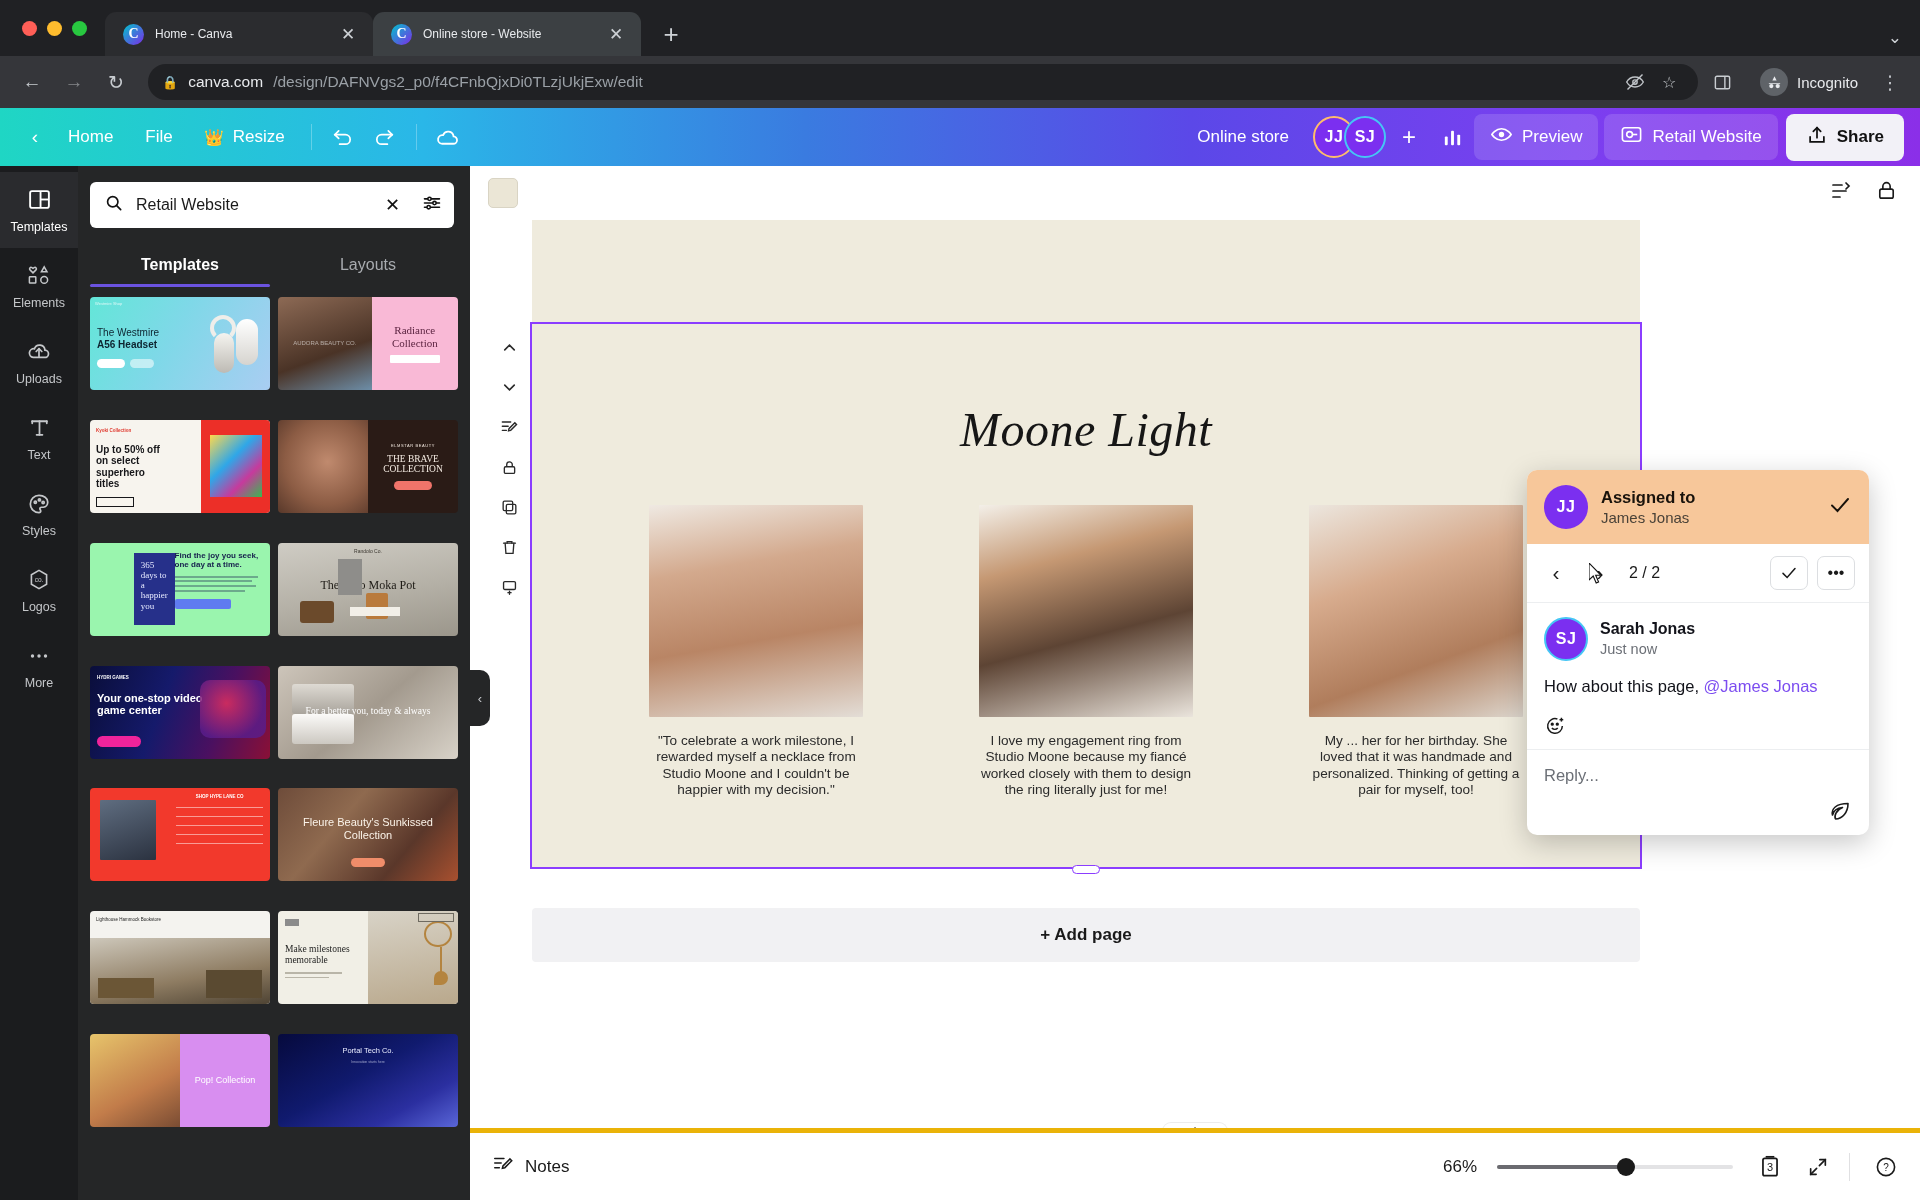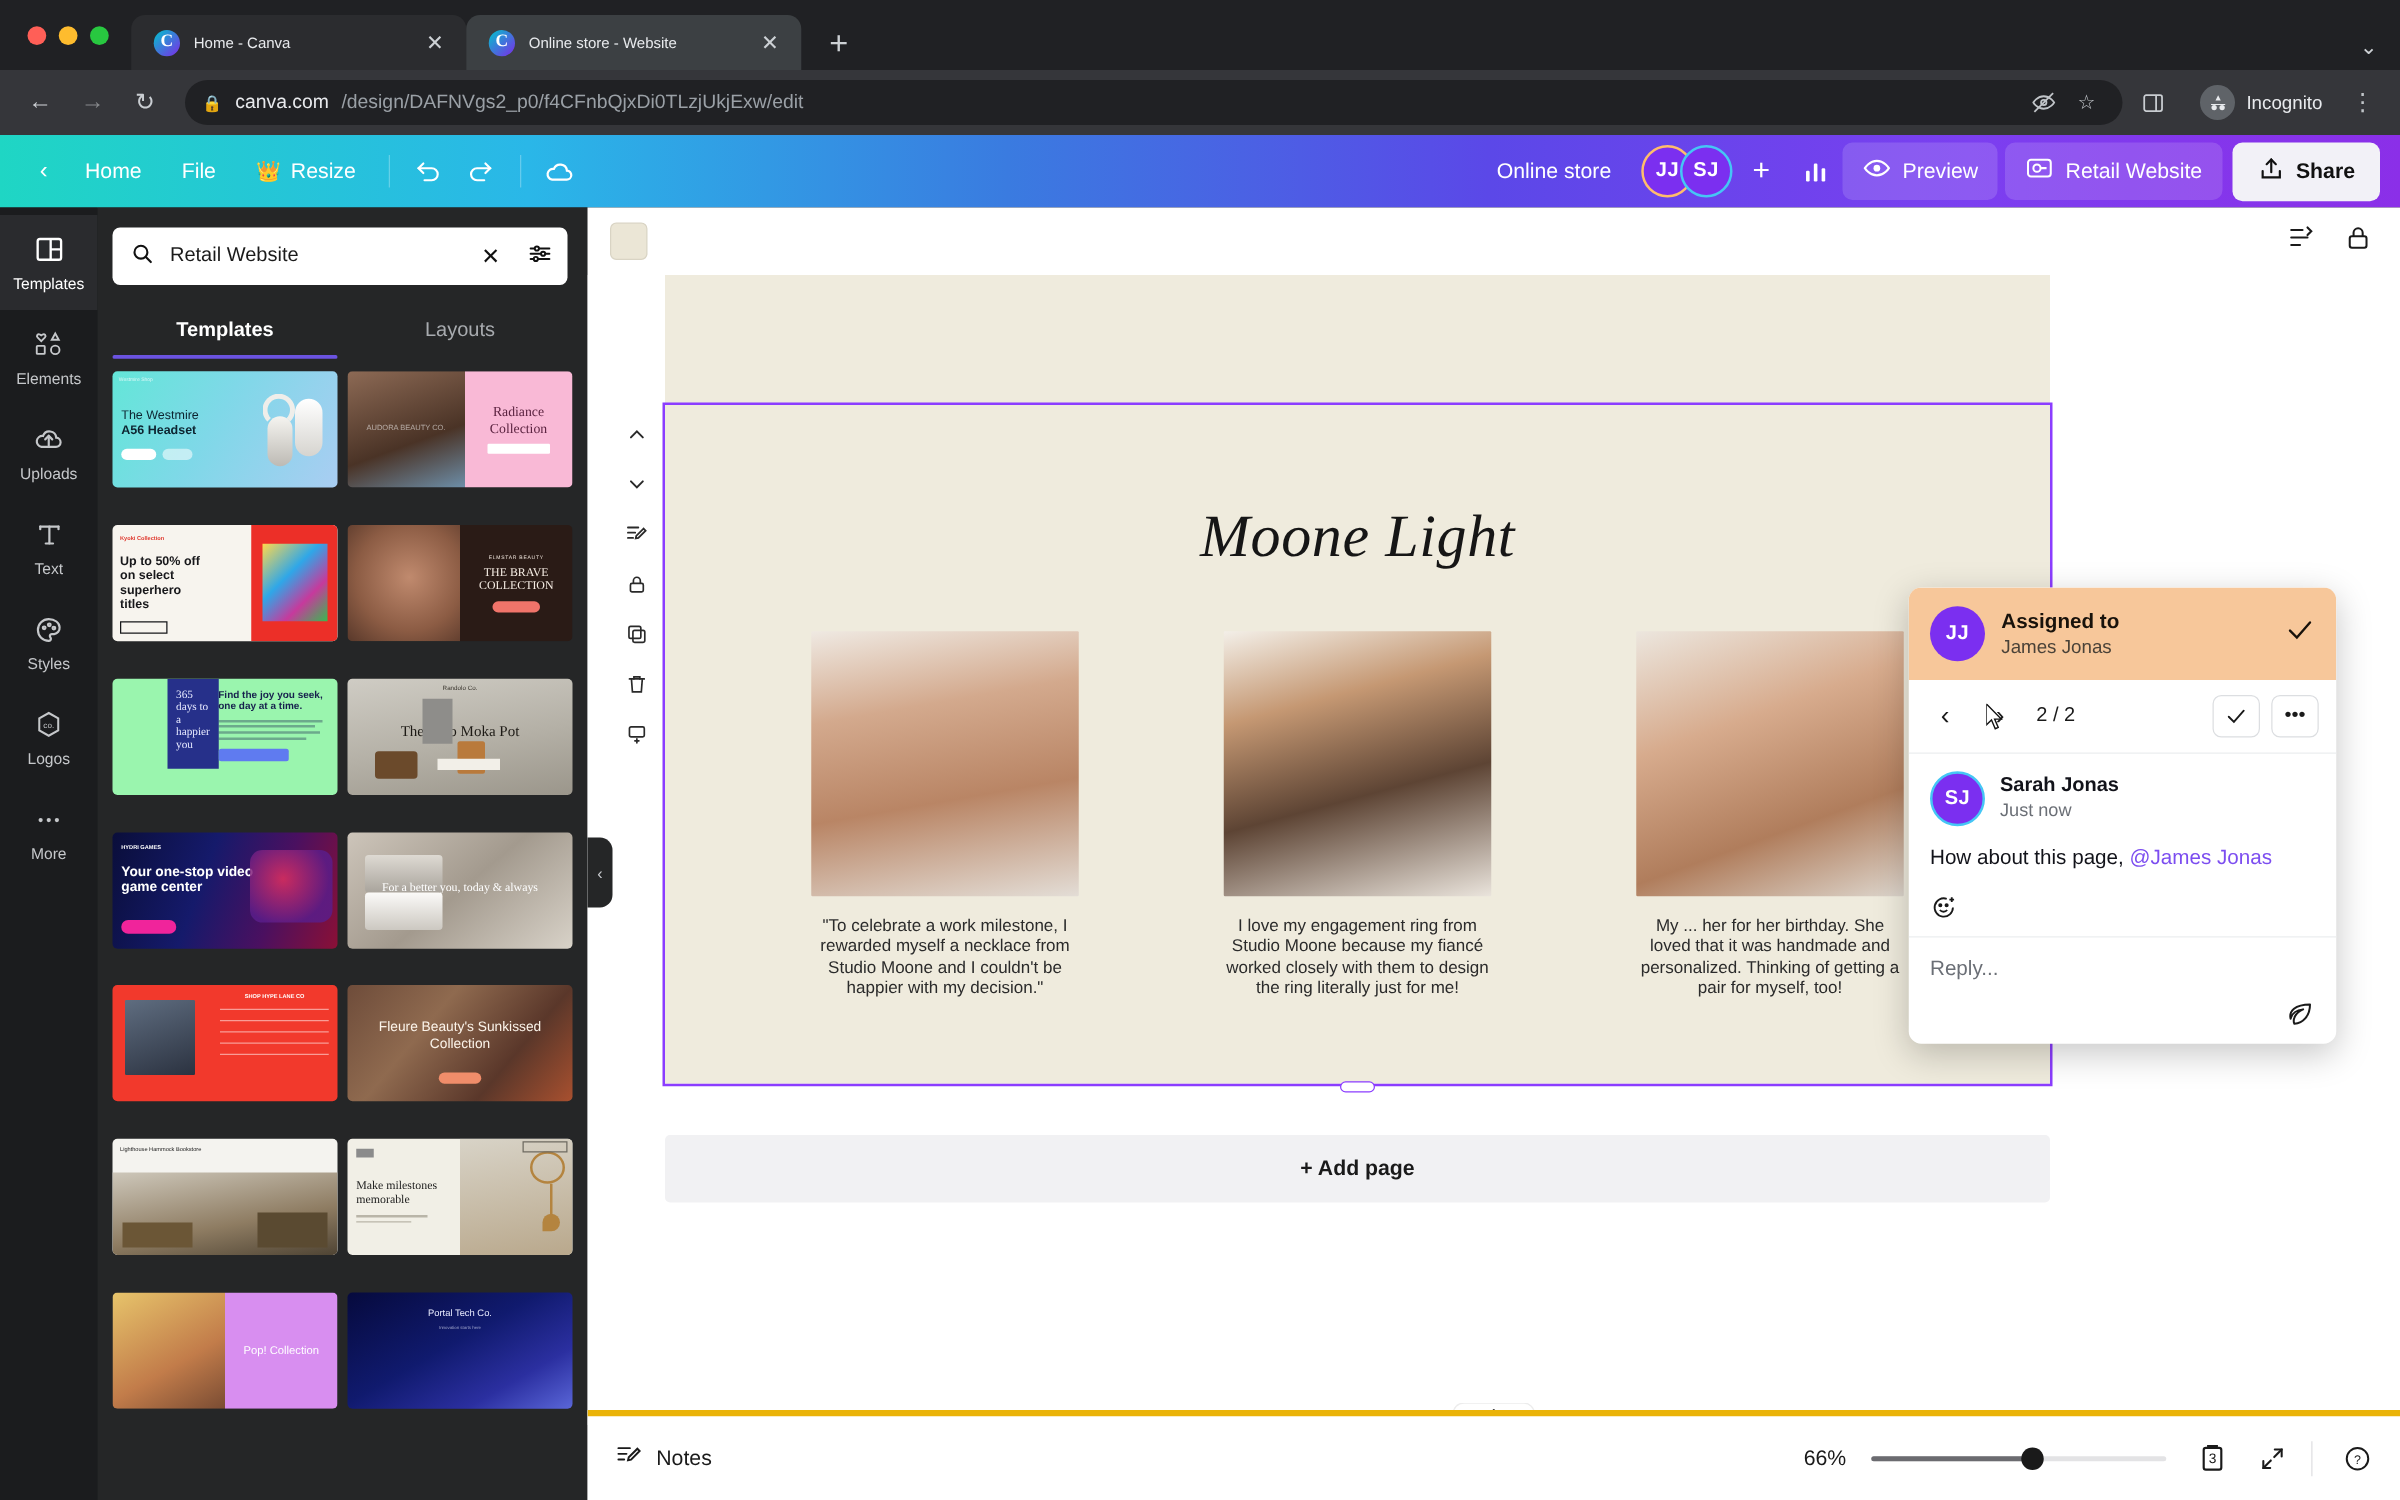--- a/index.html
+++ b/index.html
@@ -531,21 +531,21 @@
           <div class="thumb" style="display:flex;">
             <div style="width:50%;background:radial-gradient(circle at 55% 45%,#c08a6e,#8c5c44 60%,#58382a);"></div>
             <div style="width:50%;background:#2a1b16;display:flex;flex-direction:column;align-items:center;justify-content:center;gap:6px;">
               <div style="font-size:4px;letter-spacing:.6px;color:#f0e6dd;">ELMSTAR BEAUTY</div>
               <div style="font-family:'Liberation Serif',serif;font-size:9.5px;color:#f5ece3;text-align:center;line-height:1.1;">THE BRAVE COLLECTION</div>
               <div style="width:38px;height:9px;background:#f0746a;border-radius:5px;"></div>
             </div>
           </div>
 
           <div class="thumb" style="background:#9af5ae;display:flex;">
-            <div style="width:47%;display:flex;justify-content:center;padding-left:44px;">
+            <div style="width:47%;display:flex;align-items:center;justify-content:center;padding-left:44px;">
               <div style="width:58px;height:72px;background:#26308a;padding:7px;color:#e6e9ff;font-family:'Liberation Serif',serif;font-size:9px;line-height:1.12;">365 days to a happier you</div>
             </div>
             <div style="width:53%;padding:8px 7px 0 0;">
               <div style="font-size:8px;font-weight:700;color:#16204d;line-height:1.13;">Find the joy you seek, one day at a time.</div>
               <div style="margin-top:7px;">
                 <div style="height:2px;background:rgba(22,32,77,.35);margin-bottom:2.6px;width:94%"></div>
                 <div style="height:2px;background:rgba(22,32,77,.35);margin-bottom:2.6px;width:88%"></div>
                 <div style="height:2px;background:rgba(22,32,77,.35);margin-bottom:2.6px;width:92%"></div>
                 <div style="height:2px;background:rgba(22,32,77,.35);margin-bottom:2.6px;width:80%"></div>
               </div>

